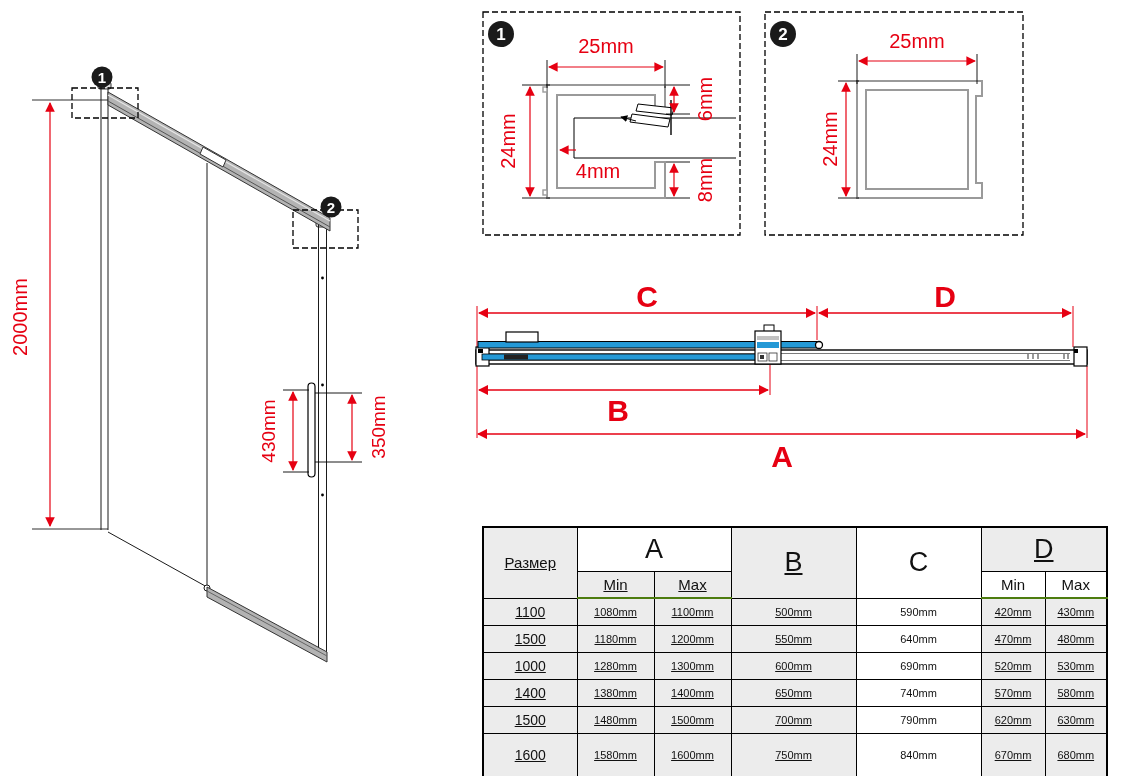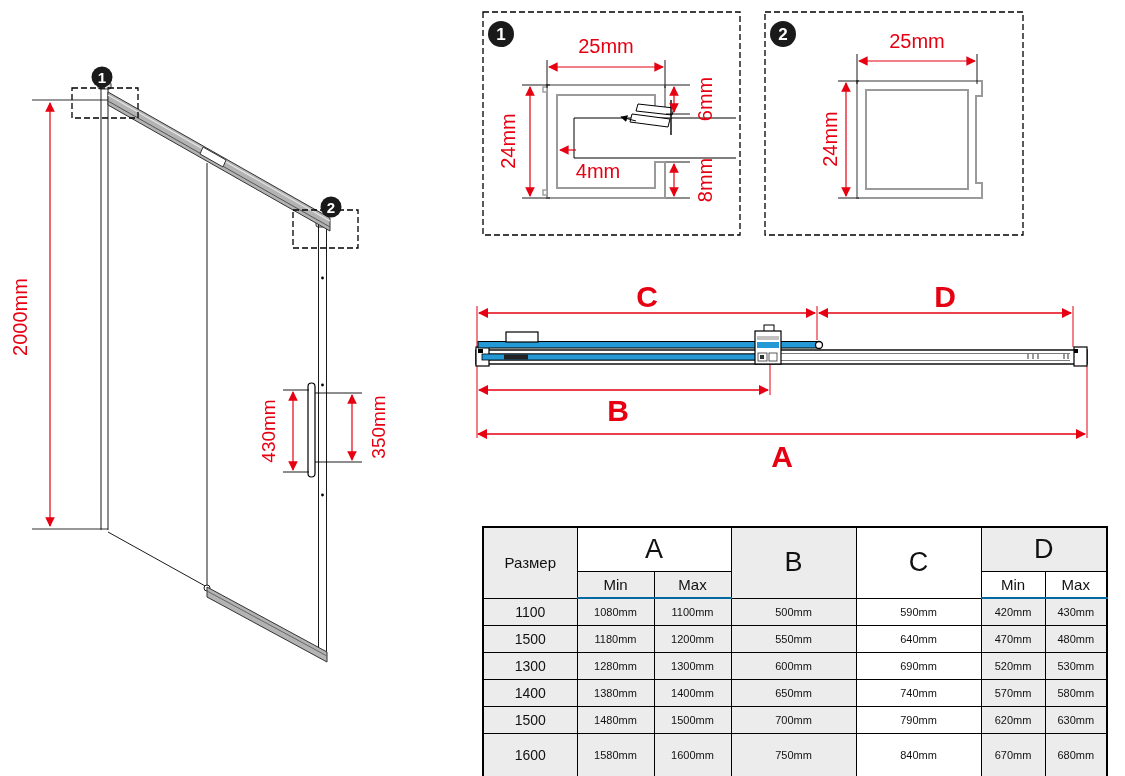--- a/index.html
+++ b/index.html
@@ -10,22 +10,22 @@
   .dimtxt{fill:#e60012;font-size:20px;}
   .dimtxt-sm{fill:#e60012;font-size:19px;}
   .biglab{fill:#e60012;font-size:30px;font-weight:bold;}
   .badge-n{fill:#fff;font-size:15px;font-weight:bold;}
   .badge-nb{fill:#fff;font-size:17px;font-weight:bold;}
 
   table.spec{position:absolute;left:482px;top:526px;border-collapse:collapse;
              table-layout:fixed;border:2px solid #000;background:#fff;}
   table.spec th,table.spec td{border:1px solid #000;text-align:center;vertical-align:middle;
              padding:0;font-weight:normal;color:#111;}
-  tr.hdr2 th{border-bottom:2px solid #0369a1;}
-  .g{background:#ececec;}
+  tr.hdr2 th{border-bottom:2px solid #4d7c0f;}
+  .g{background:#ececec;text-decoration:underline;}
   .w{background:#fff;}
   .hl{color:#e60012;font-size:27px;font-weight:bold;}
   .mm{font-weight:bold;font-size:15px;}
   .szh{font-size:15px;}
   .sz{font-weight:bold;font-size:14px;margin-top:6px;}
   .val{font-size:11px;color:#1a1a1a;}
 </style>
 </head>
 <body>
 
@@ -310,21 +310,21 @@
     <tr style="height:27px">
       <td class="g sz">1500</td>
       <td class="g val">1180mm</td>
       <td class="g val">1200mm</td>
       <td class="g val">550mm</td>
       <td class="w val">640mm</td>
       <td class="g val">470mm</td>
       <td class="g val">480mm</td>
     </tr>
     <tr style="height:27px">
-      <td class="g sz">1300</td>
+      <td class="g sz">1000</td>
       <td class="g val">1280mm</td>
       <td class="g val">1300mm</td>
       <td class="g val">600mm</td>
       <td class="w val">690mm</td>
       <td class="g val">520mm</td>
       <td class="g val">530mm</td>
     </tr>
     <tr style="height:27px">
       <td class="g sz">1400</td>
       <td class="g val">1380mm</td>

